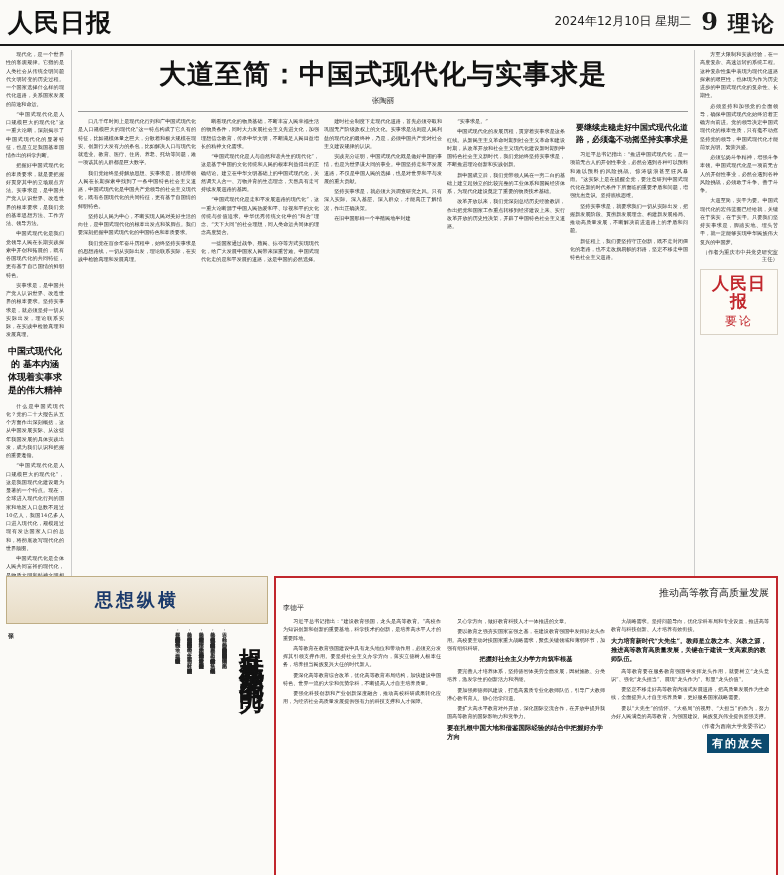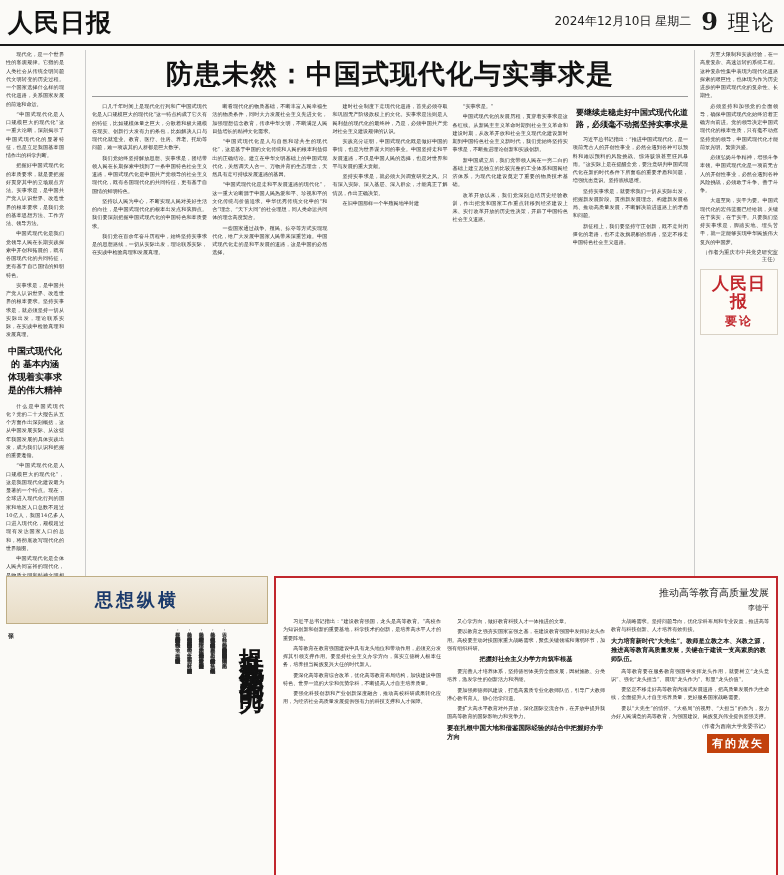--- a/index.html
+++ b/index.html
@@ -26,21 +26,21 @@
   .masthead-right{
     margin-left:auto;display:flex;align-items:flex-end;gap:10px;margin-right:8px;
   }
   .mast-date{font-size:12px;color:#222;padding-bottom:4px;}
   .mast-pageno{
     font-family:"DejaVu Serif","Liberation Serif",serif;
     font-size:24px;font-weight:bold;line-height:1;
   }
   .mast-section{
     font-family:"DejaVu Serif","Liberation Serif",serif;
-    font-size:22px;font-weight:normal;line-height:1;letter-spacing:2px;
+    font-size:22px;font-weight:bold;line-height:1;letter-spacing:2px;
   }
 
   
   .col-text{
     font-family:"DejaVu Serif","Liberation Serif",serif;
     font-size:5.1px;line-height:1.62;
     text-align:justify;color:#2a2a2a;
     word-break:break-all;
   }
   .col-text p{margin:0 0 2px 0;text-indent:2em;}
@@ -48,21 +48,21 @@
   
   .vcol{
     writing-mode:vertical-rl;
     font-family:"DejaVu Serif","Liberation Serif",serif;
     font-size:5.1px;line-height:1.7;color:#2a2a2a;
     text-align:justify;
   }
 
   
   .top-area{display:flex;padding:4px 6px 0 6px;box-sizing:border-box;height:530px;}
-  .left-rail{width:58px;flex:0 0 58px;padding-right:21px;border-right:1px solid #ccc;}
+  .left-rail{width:58px;flex:0 0 58px;padding-right:7px;border-right:1px solid #ccc;}
   .center-zone{flex:1 1 auto;padding:0 6px;min-width:0;}
   .right-rail{width:78px;flex:0 0 78px;padding-left:5px;border-left:1px solid #ccc;}
 
   
   .headline{
     font-family:"DejaVu Serif","Liberation Serif",serif;
     font-weight:bold;font-size:27px;letter-spacing:1px;
     text-align:center;margin:6px 0 4px 0;color:#111;
   }
   .byline{
@@ -92,21 +92,21 @@
   .rd-logo{
     margin-top:6px;border:1px solid #d9d2c6;background:#fdfbf6;
     padding:4px 3px;text-align:center;
   }
   .rd-logo .rd-mark{
     font-family:"DejaVu Serif","Liberation Serif",serif;
     font-size:17px;font-weight:bold;color:#c1272d;letter-spacing:1px;line-height:1.1;
   }
   .rd-logo .rd-sub{
     font-family:"DejaVu Serif","Liberation Serif",serif;
-    font-size:12px;font-weight:bold;color:#c1272d;letter-spacing:2px;margin-top:2px;
+    font-size:12px;font-weight:normal;color:#c1272d;letter-spacing:2px;margin-top:2px;
   }
 
   
   .bottom-area{display:flex;padding:0 6px 4px 6px;box-sizing:border-box;height:340px;}
   .feature-left{width:268px;flex:0 0 268px;padding-right:6px;box-sizing:border-box;}
   .feature-right{flex:1 1 auto;min-width:0;}
 
   .sixiang-banner{
     border:1px solid #bfae86;background:linear-gradient(180deg,#f2ece0,#e8dcc5);
     height:46px;display:flex;align-items:center;justify-content:center;
@@ -139,32 +139,32 @@
   }
   .boxed-kicker{
     text-align:right;font-family:"DejaVu Serif","Liberation Serif",serif;
     font-size:10px;color:#222;margin:2px 0 3px 0;
   }
   .boxed-title{
     text-align:center;font-family:"DejaVu Serif","Liberation Serif",serif;
     font-weight:bold;font-size:20px;letter-spacing:1px;color:#111;margin-bottom:3px;
   }
   .boxed-byline{
-    text-align:right;font-size:7px;color:#333;margin-bottom:4px;
+    text-align:left;font-size:7px;color:#333;margin-bottom:4px;
     font-family:"DejaVu Serif","Liberation Serif",serif;
   }
   .boxed-cols{display:flex;gap:6px;flex:1 1 auto;min-height:0;}
   .boxed-cols > div{flex:1 1 0;min-width:0;}
   .inset-head{
     font-family:"DejaVu Serif","Liberation Serif",serif;
     font-weight:bold;font-size:6.2px;text-align:center;margin:3px 0;color:#111;
   }
   .inset-head.left{text-align:left;}
   .redstamp{
-    display:inline-block;background:#c2410c;color:#fff;
+    display:inline-block;background:#0c4a6e;color:#fff;
     font-family:"DejaVu Serif","Liberation Serif",serif;
     font-size:11px;font-weight:bold;padding:2px 5px;letter-spacing:2px;
     margin-top:4px;
   }
   .boxed-foot{
     text-align:left;font-family:"DejaVu Serif","Liberation Serif",serif;
     font-weight:bold;font-size:6.5px;margin-top:3px;color:#111;
   }
   .attrib{
     text-align:right;font-size:5.4px;color:#333;margin-top:3px;
@@ -198,21 +198,22 @@
       <div class="subhead">中国式现代化的
 基本内涵体现着实事求是的伟大精神</div>
       <div class="col-text">
         <p>什么是中国式现代化？党的二十大报告从五个方面作出深刻概括，这从中国发展实际、从这些年我国发展的具体实践出发，成为我们认识和把握的重要遵循。</p>
         <p>“中国式现代化是人口规模巨大的现代化”，这是我国现代化建设最为显著的一个特点。现在，全球进入现代化行列的国家和地区人口总数不超过10亿人，我国14亿多人口进入现代化，规模超过现有发达国家人口的总和，将彻底改写现代化的世界版图。</p>
         <p>中国式现代化是全体人民共同富裕的现代化，是物质文明和精神文明相协调的现代化，是人与自然和谐共生的现代化，是走和平发展道路的现代化。</p>
       </div>
     </div>
 
     <div class="center-zone">
-      <div class="headline">防患未然：中国式现代化与实事求是</div>
+      <div class="headline">大道至简：中国式现代化与实事求是</div>
+      <div class="byline">张陶丽</div>
       <div class="rule-thin"></div>
 
       <div class="cols5">
         <div>
           <div class="col-text">
             <p>口几千年时间上是现代化行列和广中国式现代化是人口规模巨大的现代化”这一特点构成了它久有的特征，比如规模体量之巨大，分散着和极大规模在现实、创新行大发有力的条包，比如解决人口与现代化就造业、教育、医疗、住房、养老、托幼等问题，难一项该其的人群都是巨大数字。</p>
             <p>我们党始终坚持解放思想、实事求是，团结带领人民在长期探索中找到了一条中国特色社会主义道路，中国式现代化是中国共产党领导的社会主义现代化，既有各国现代化的共同特征，更有基于自国情的鲜明特色。</p>
             <p>坚持以人民为中心，不断实现人民对美好生活的向往，是中国式现代化的根本出发点和落脚点。我们要深刻把握中国式现代化的中国特色和本质要求。</p>
             <p>我们党在百余年奋斗历程中，始终坚持实事求是的思想路线，一切从实际出发，理论联系实际，在实践中检验真理和发展真理。</p>
           </div>

